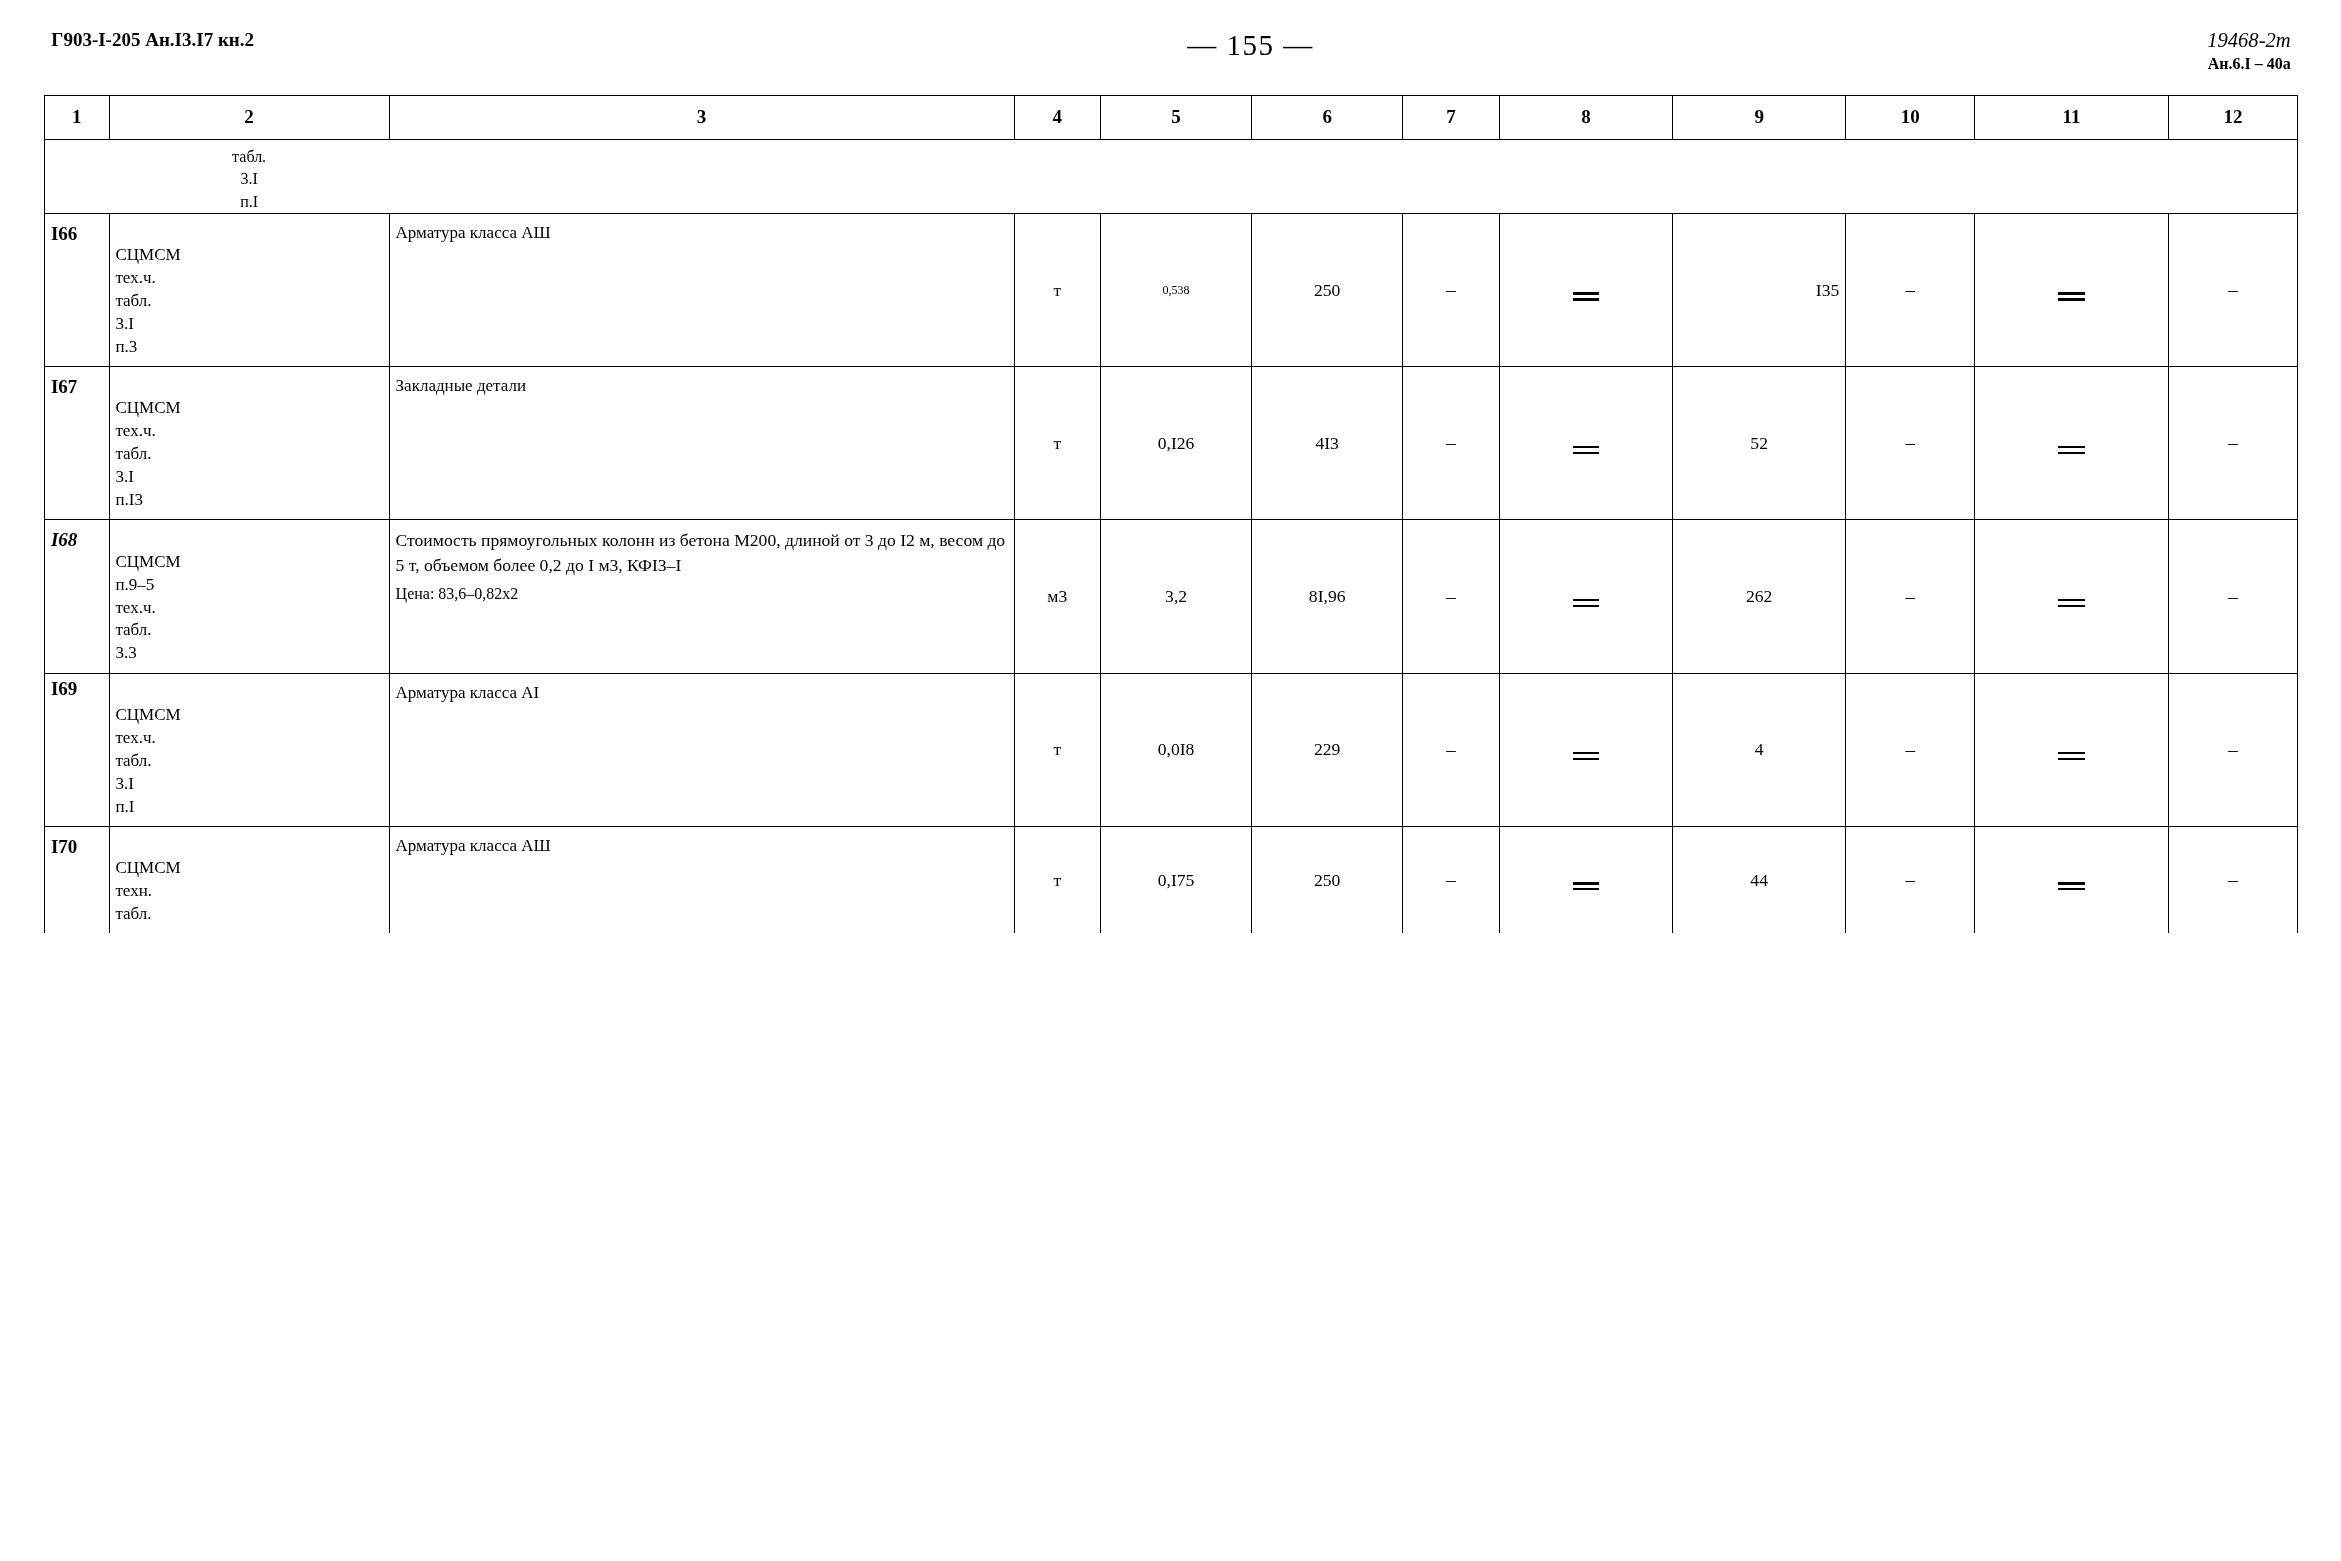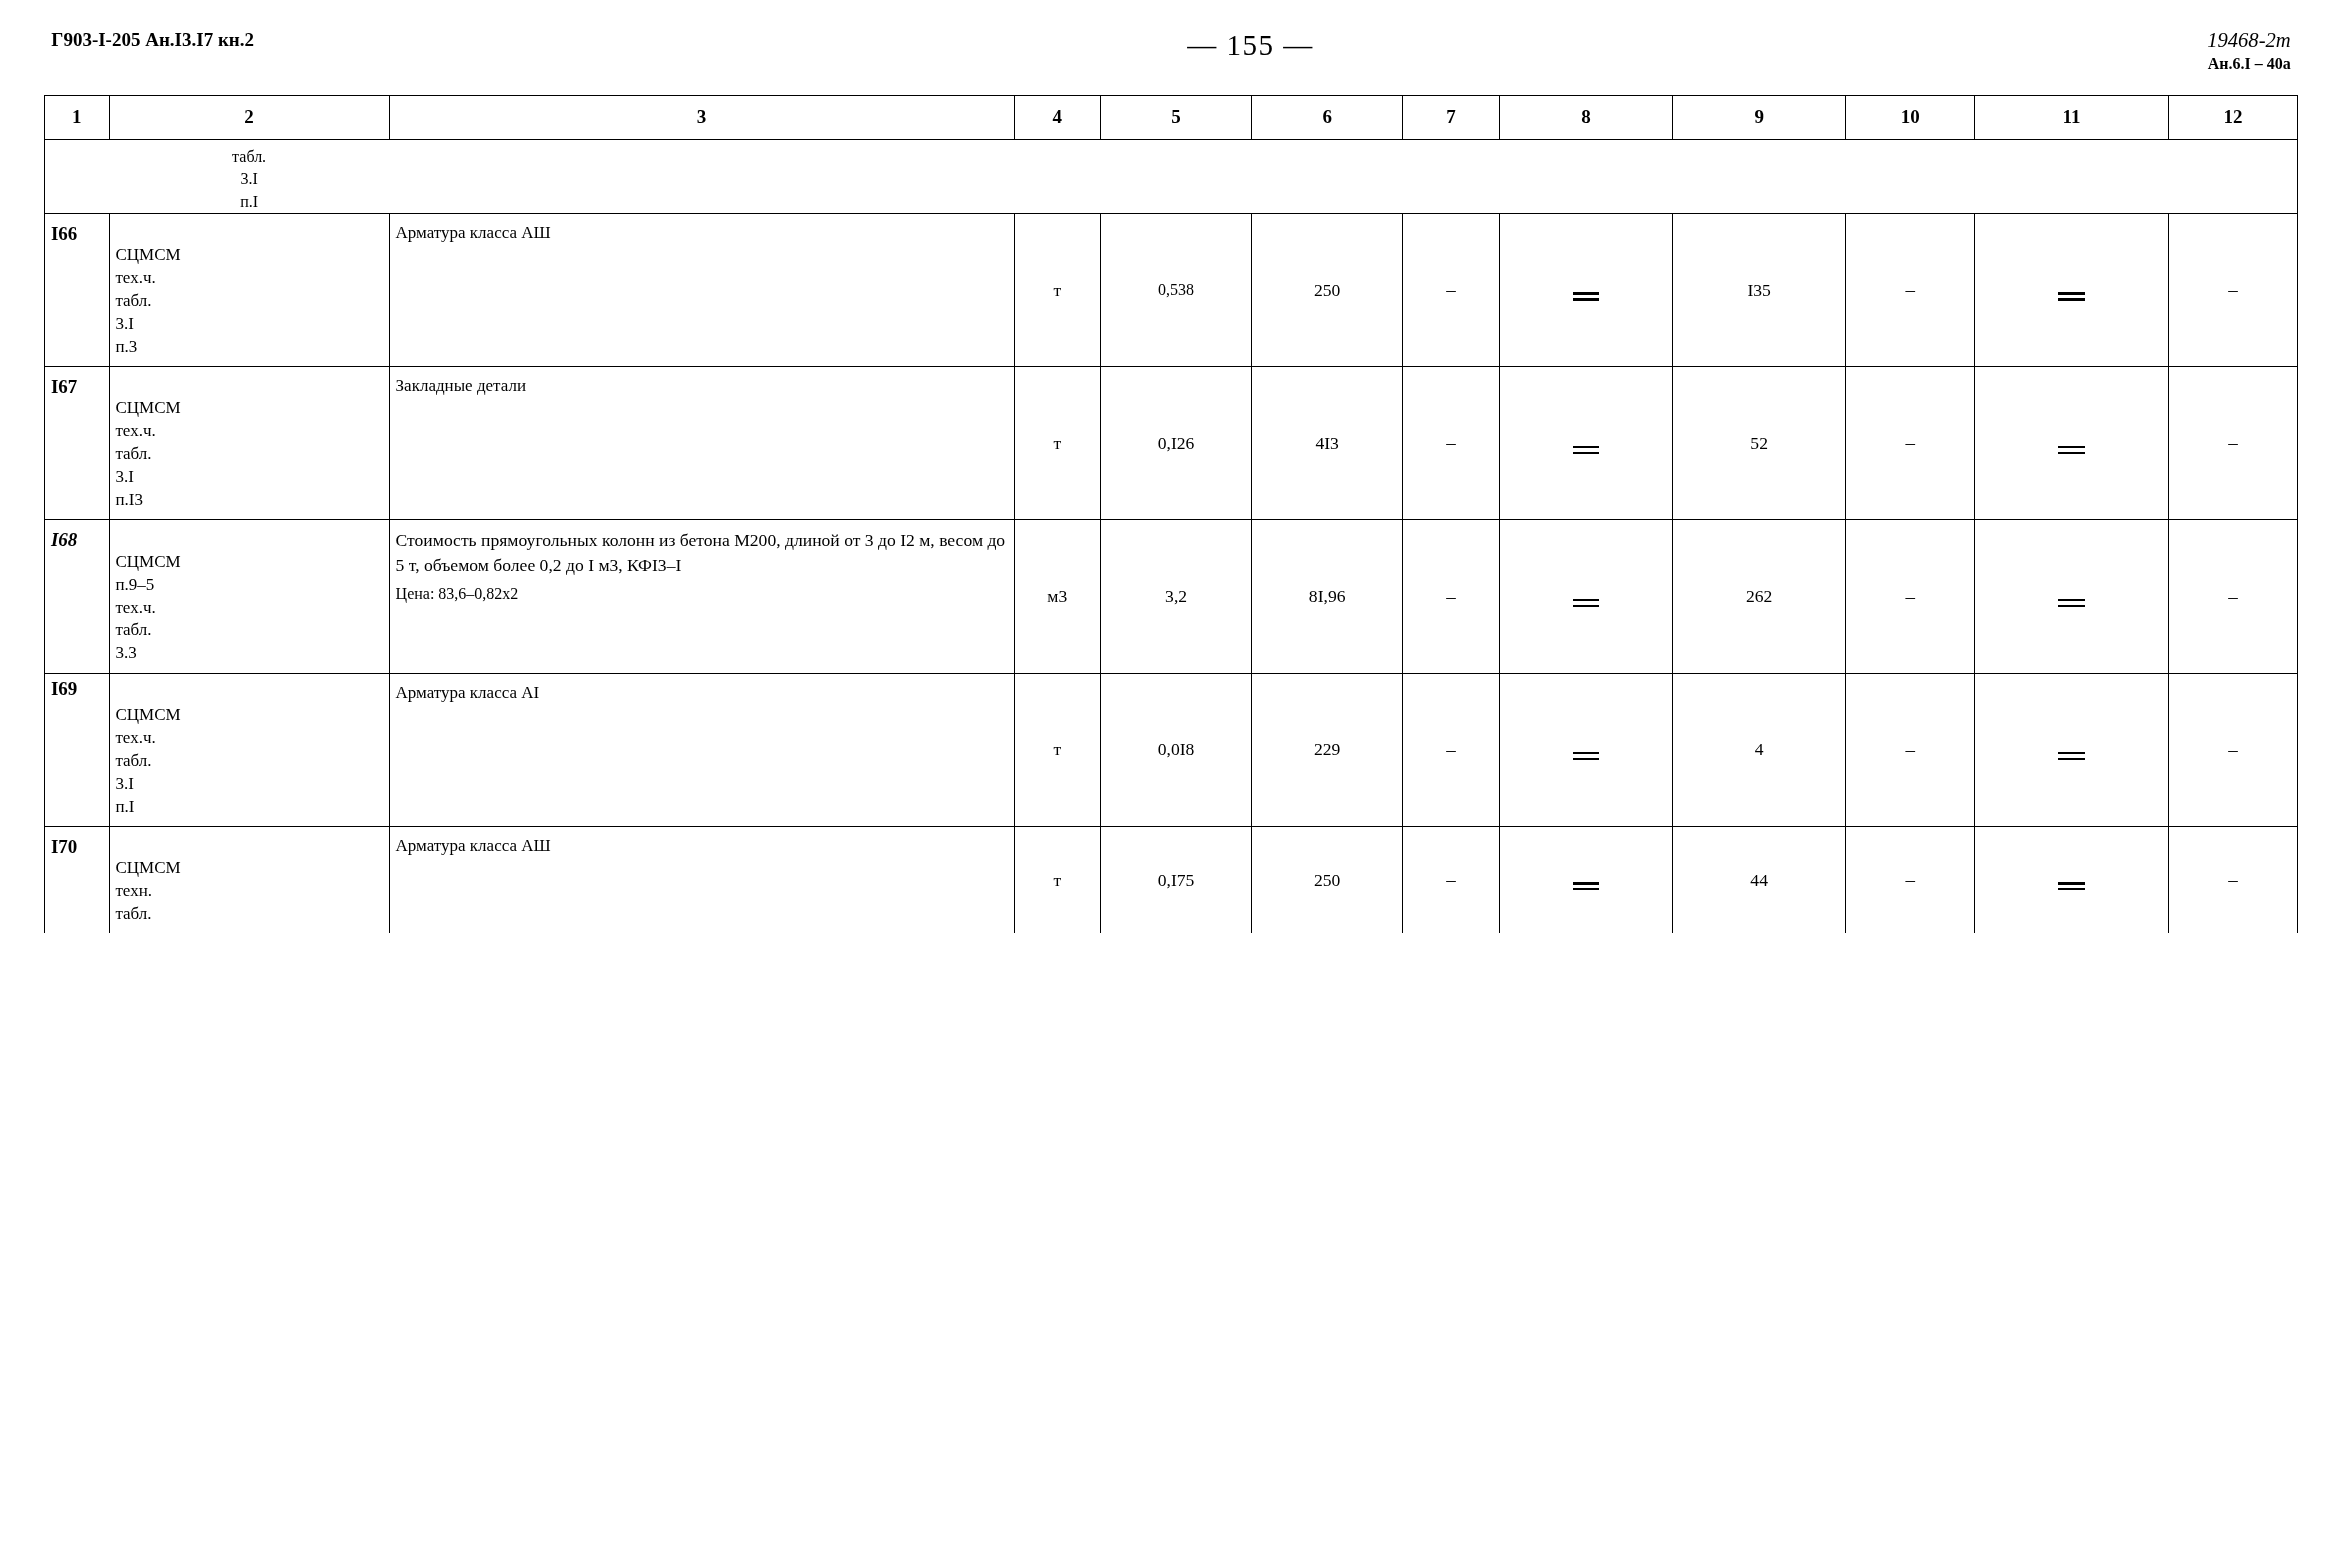--- a/index.html
+++ b/index.html
@@ -186,34 +186,34 @@
 табл.
 3.I
 п.3</span>
       </td>
       <td style="border:1.5px solid #000;" class="desc-text">
         <span>Арматура класса АШ</span>
       </td>
       <td style="border:1.5px solid #000;text-align:center;vertical-align:middle;font-size:17.6px;">
         <span>т</span>
       </td>
-      <td style="border:1.5px solid #000;text-align:center;vertical-align:middle;font-size:16px;">
+      <td style="border:1.5px solid #000;text-align:center;vertical-align:middle;font-size:12px;">
         <span>0,538</span>
       </td>
       <td style="border:1.5px solid #000;text-align:center;vertical-align:middle;font-size:17.6px;">
         <span>250</span>
       </td>
       <td style="border:1.5px solid #000;text-align:center;vertical-align:middle;font-size:19px;">–</td>
       <td style="border:1.5px solid #000;text-align:center;vertical-align:middle;">
         <span class="eq-sign">
             <span class="bar"></span>
             <span class="bar"></span>
           </span>
       </td>
-      <td style="border:1.5px solid #000;text-align:center;vertical-align:middle;font-size:17.6px;">
+      <td style="border:1.5px solid #000;text-align:right;vertical-align:middle;font-size:17.6px;">
         <span>I35</span>
       </td>
       <td style="border:1.5px solid #000;text-align:center;vertical-align:middle;font-size:19px;">–</td>
       <td style="border:1.5px solid #000;text-align:center;vertical-align:middle;">
         <span class="eq-sign">
             <span class="bar"></span>
             <span class="bar"></span>
           </span>
       </td>
       <td style="border:1.5px solid #000;text-align:center;vertical-align:middle;font-size:19px;">–</td>

